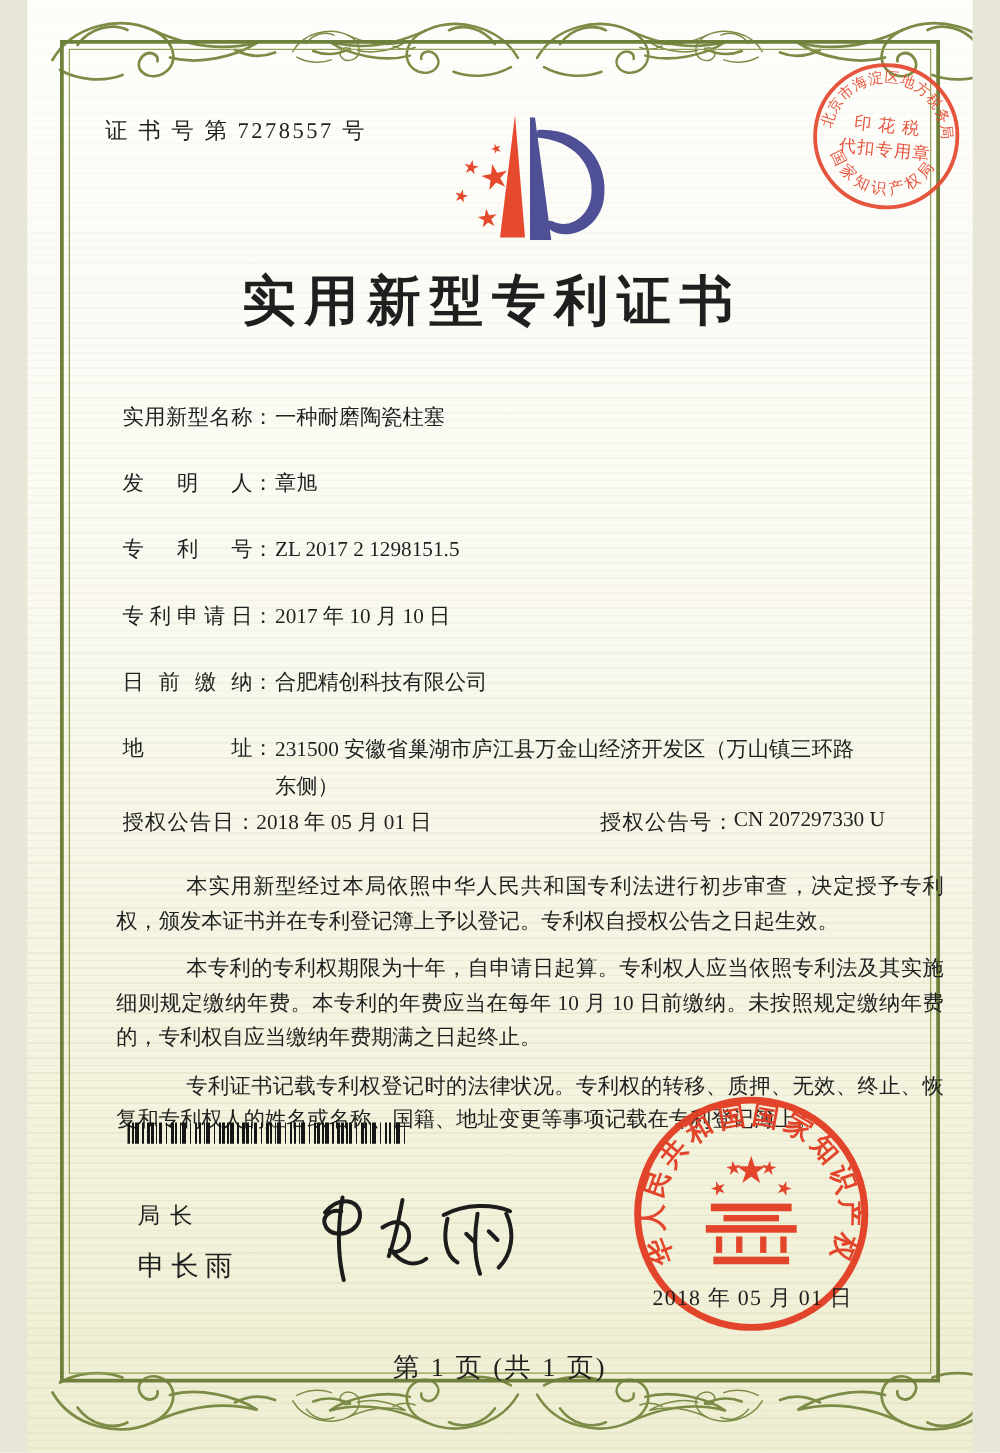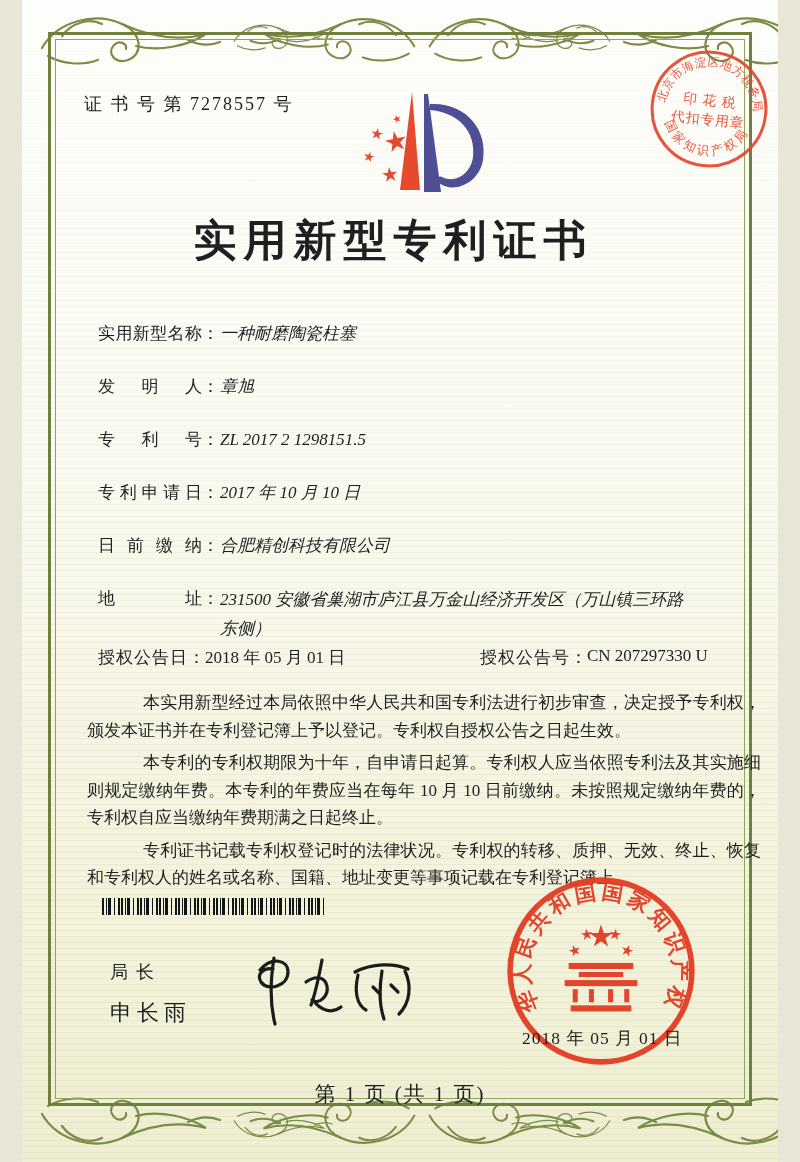--- a/index.html
+++ b/index.html
@@ -40,31 +40,31 @@
     text-align:center;font-size:43px;font-weight:700;letter-spacing:7px;
   }
   .fields{position:absolute;left:76px;top:323px;width:664px;font-size:17px;}
   .frow{margin-bottom:31px;line-height:22px;display:flex;align-items:flex-start;}
   .flabel{
     display:inline-block;width:104px;
     text-align:justify;text-align-last:justify;text-justify:inter-character;
     flex:none;
   }
   .fcolon{flex:none;width:18px;}
-  .fvalue{display:inline-block;max-width:470px;line-height:29px;margin-top:-3px;font-style:italic;}
+  .fvalue{display:inline-block;max-width:470px;line-height:29px;margin-top:-3px;}
   .frow-simple .fvalue{line-height:22px;margin-top:0;}
   .grant-row{position:absolute;left:76px;top:646px;width:664px;font-size:17px;display:flex;}
   .grant-left{width:382px;display:flex;flex:none;align-items:center;}
   .grant-right{display:flex;}
   .glabel{flex:none;letter-spacing:1px;}
   .paras{
     position:absolute;left:60px;top:684px;width:684px;
     font-size:17px;line-height:27.5px;text-align:justify;text-justify:inter-ideograph;
   }
-  .paras p{margin:5px;text-indent:56px;}
+  .paras p{margin:11px;text-indent:56px;}
   .barcode{
     position:absolute;left:80px;top:898px;width:224px;height:17px;
     background:repeating-linear-gradient(90deg,
       #151515 0 2px, transparent 2px 4px,
       #151515 4px 5px, transparent 5px 6px,
       #151515 6px 9px, transparent 9px 12px,
       #151515 12px 13px, transparent 13px 16px,
       #151515 16px 18px, transparent 18px 19px);
   }
   .director-title{position:absolute;left:88px;top:960px;font-size:18px;letter-spacing:8px;}

